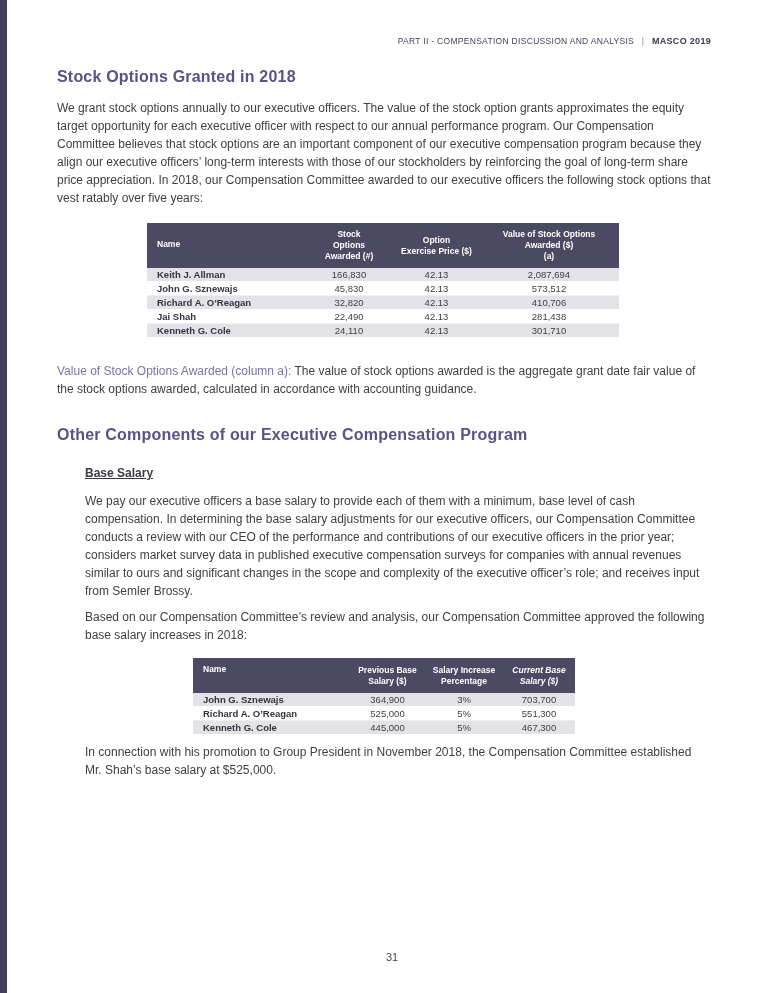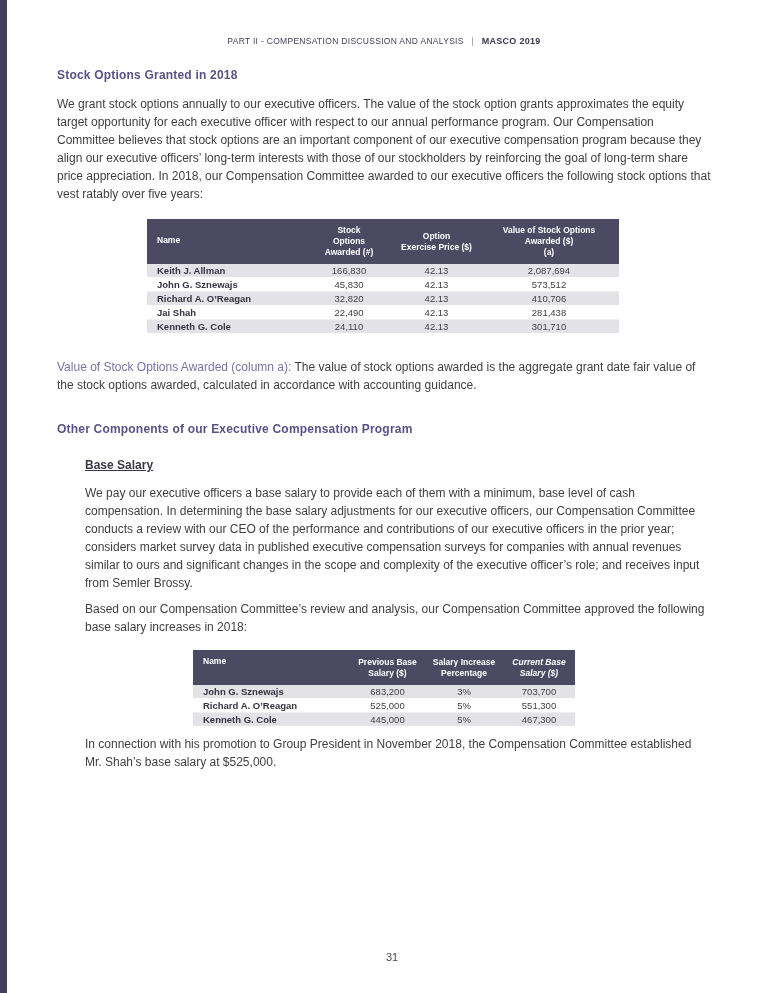--- a/index.html
+++ b/index.html
@@ -20,30 +20,30 @@
     position: absolute; left: 0; top: 0;
     width: 7px; height: 100%;
     background: #443f5c;
   }
   .content {
     position: absolute; left: 57px; top: 0;
     width: 654px; height: 100%;
   }
   .page-header {
     padding-top: 36px;
-    text-align: center;
+    text-align: right;
     font-size: 8.5px;
     letter-spacing: 0.3px;
     color: #45415a;
   }
   .page-header .sep { color: #8d88a0; margin: 0 5px; }
   .page-header .brand { font-weight: bold; font-size: 9px; color: #3b374f; }
   h1.section-title {
     color: #5a5286;
-    font-size: 12px;
+    font-size: 16px;
     font-weight: bold;
     margin-top: 22px;
     letter-spacing: 0.2px;
   }
   p.body-text {
     margin-top: 13px;
     font-size: 12px;
     line-height: 18px;
     color: #3f3e40;
   }
@@ -213,21 +213,21 @@
 Salary ($)</th>
             <th class="num-col c-incr">Salary Increase
 Percentage</th>
             <th class="num-col c-curr">Current Base
 Salary ($)</th>
           </tr>
         </thead>
         <tbody>
           <tr class="alt">
             <td class="name-cell">John G. Sznewajs</td>
-            <td>683,200</td>
+            <td>364,900</td>
             <td>3%</td>
             <td>703,700</td>
           </tr>
           <tr class="plain">
             <td class="name-cell">Richard A. O’Reagan</td>
             <td>525,000</td>
             <td>5%</td>
             <td>551,300</td>
           </tr>
           <tr class="alt">

